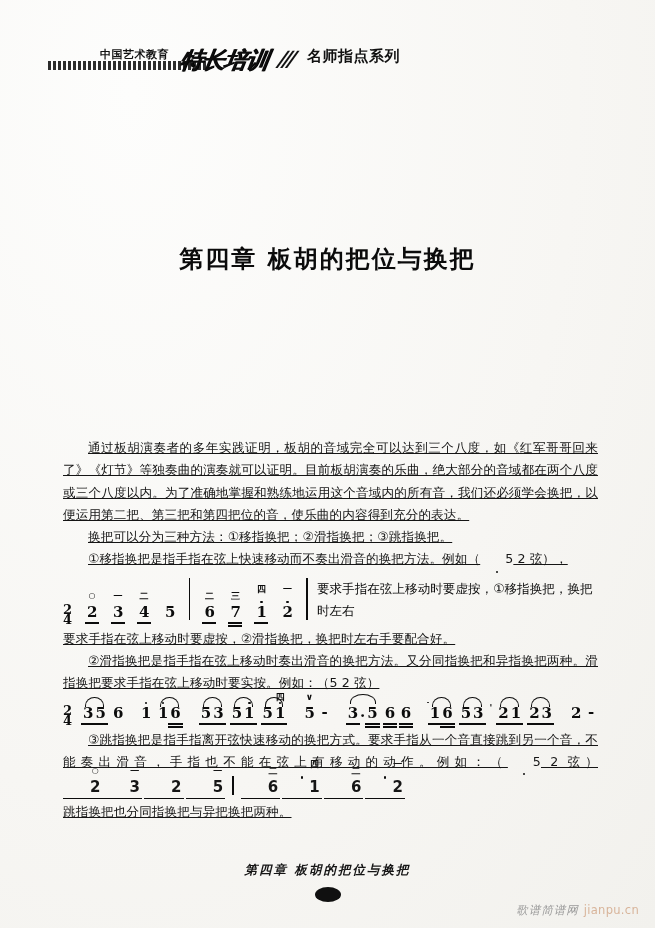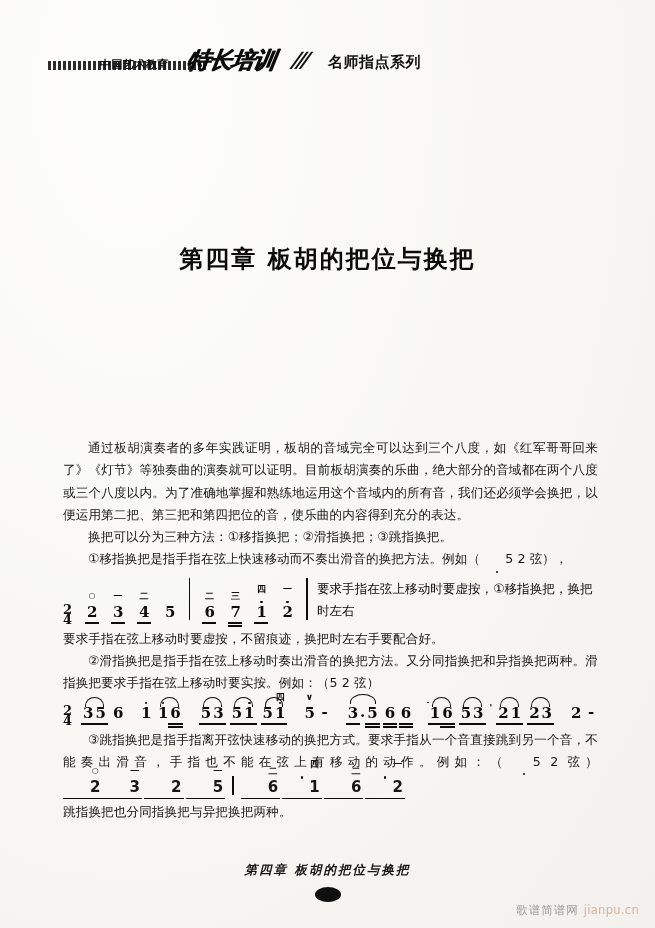--- a/index.html
+++ b/index.html
@@ -42,22 +42,21 @@
     height: 9px;
     background:
       repeating-linear-gradient(90deg, #1a1a1a 0px, #1a1a1a 3px, #ffffff 3px, #ffffff 5px);
     opacity: .92;
   }
   .header-logo {
     position: absolute;
     left: 52px;
     bottom: 4px;
     display: flex;
-    align-items: flex-end;
-    gap: 18px;
+    gap: 11px;
     white-space: nowrap;
   }
   .logo-small {
     font-size: 11px;
     font-weight: 700;
     letter-spacing: .5px;
     color: #111;
     line-height: 1;
     padding-bottom: 2px;
   }
@@ -113,20 +112,21 @@
     width: 535px;
   }
   .para {
     font-size: 12.6px;
     line-height: 22.3px;
     text-align: justify;
     color: #151515;
     letter-spacing: .1px;
     margin: 0;
     font-family: "DejaVu Sans", "Liberation Sans", sans-serif;
+    text-decoration: underline;
   }
   .indent { text-indent: 25px; }
 
   .mark-dot-under {
     position: relative;
     display: inline-block;
   }
   .mark-dot-under::after {
     content: "";
     position: absolute;
@@ -317,20 +317,21 @@
     right: 16px;
     bottom: 10px;
     display: flex;
     align-items: baseline;
     gap: 5px;
   }
   .wm-cn {
     font-size: 11.5px;
     color: #9a9a9a;
     letter-spacing: 1px;
+    font-style: italic;
   }
   .wm-en {
     font-size: 11.5px;
     color: #d8b49a;
     letter-spacing: .3px;
   }
 </style>
 </head>
 <body>
 
@@ -372,21 +373,21 @@
       <span class="note beam1 wide"><span class="fing">二</span>6</span>
       <span class="note beam1 beam2 wide"><span class="fing">三</span>7</span>
       <span class="note beam1 wide oct-up"><span class="fing raised">四</span>1</span>
       <span class="note wide oct-up"><span class="fing raised">一</span>2</span>
 
       <span class="barline"></span>
 
       <span class="trailing-text">要求手指在弦上移动时要虚按，①移指换把，换把时左右</span>
     </div>
 
-    <p class="para">要求手指在弦上移动时要虚按，不留痕迹，换把时左右手要配合好。</p>
+    <p class="para">要求手指在弦上移动时要虚按，②滑指换把，换把时左右手要配合好。</p>
 
     <p class="para indent">②滑指换把是指手指在弦上移动时奏出滑音的换把方法。又分同指换把和异指换把两种。滑指换把要求手指在弦上移动时要实按。例如：（5 2 弦）</p>
 
     <div class="staff staff-row">
       <span class="timesig">
         <span>2</span>
         <span>4</span>
       </span>
 
       <span class="slurgroup">

